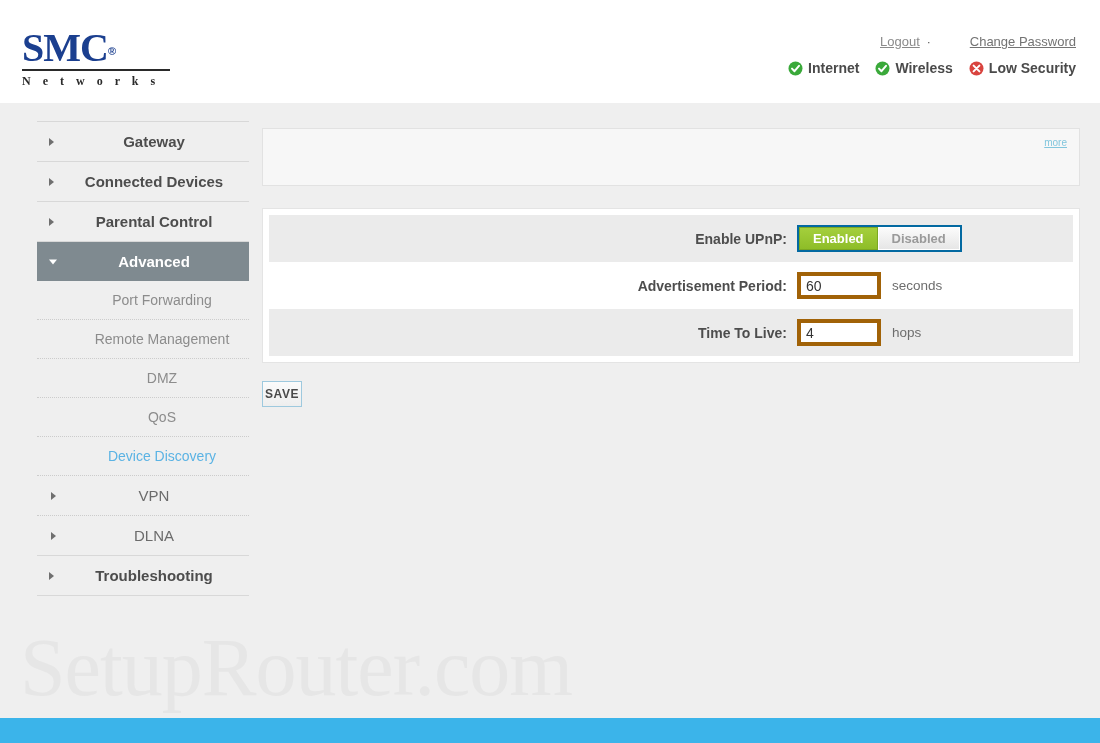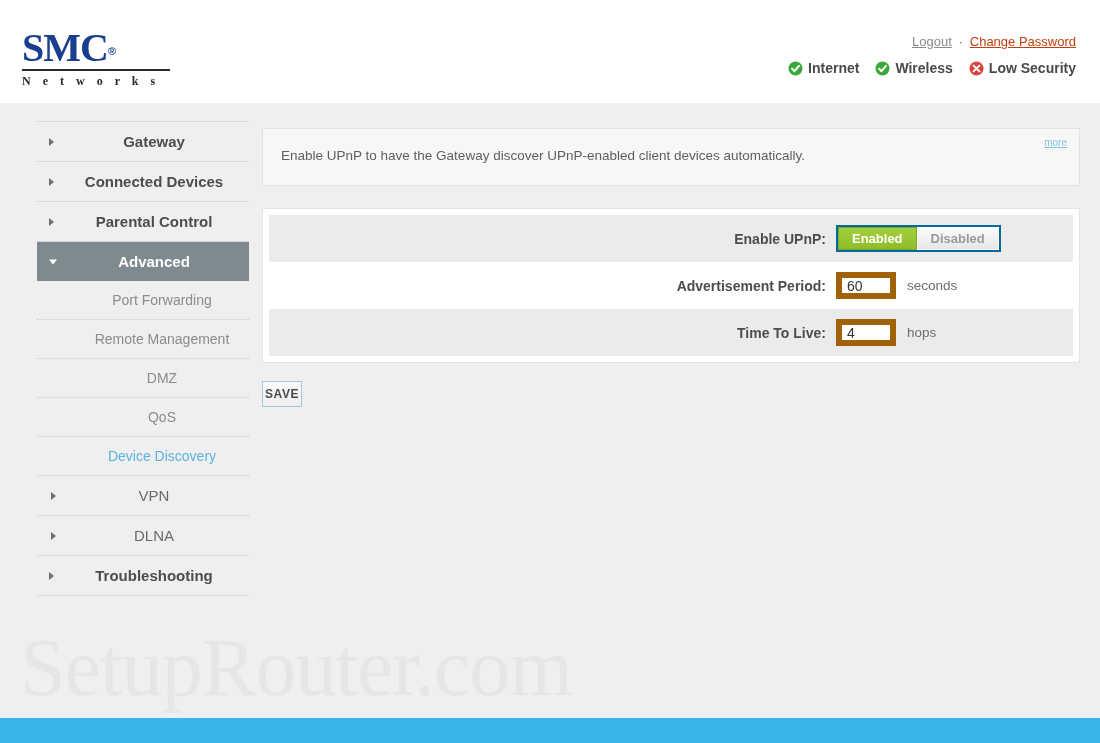--- a/index.html
+++ b/index.html
@@ -59,21 +59,21 @@
 
   .header-links {
     position: absolute;
     right: 24px; top: 34px;
     font-size: 13px;
     color: #666;
     white-space: nowrap;
   }
   .header-links a { text-decoration: underline; }
   .link-logout { color: #8a8a8a; }
-  .link-change { color: #c2410c; }
+  .link-change { color: #737373; margin-left: 32px; }
   .dot-sep { color: #555; padding: 0 7px; font-size: 12px; }
 
   .status-row {
     position: absolute;
     right: 24px; top: 60px;
     font-size: 14px;
     font-weight: bold;
     color: #4a4a4a;
     white-space: nowrap;
     display: flex;
@@ -199,21 +199,20 @@
     font-size: 14px;
   }
   .form-row.shade { background: #ebebeb; }
   .form-row.plain { background: #ffffff; }
   .row-label {
     width: 528px;
     text-align: right;
     padding-right: 10px;
     font-weight: bold;
     color: #4d4d4d;
-    margin-left: 39px;
   }
   .toggle-wrap {
     display: inline-flex;
     border: 2px solid #0369a1;
     background: #d9d9d9;
     height: 27px;
   }
   .toggle-btn {
     font-size: 13px;
     font-weight: bold;
@@ -226,23 +225,23 @@
     background: linear-gradient(#a4cf3c, #8ebd28);
     color: #ffffff;
     border: 1px solid #7ba822;
   }
   .toggle-btn.off {
     background: linear-gradient(#fbfbfb, #e6e6e6);
     color: #9a9a9a;
     border: 1px solid #ffffff;
   }
   .text-input {
-    width: 60px;
+    width: 84px;
     height: 27px;
-    border: 6px solid #a16207;
+    border: 4px solid #a16207;
     background: #ffffff;
     font-family: "Liberation Sans", sans-serif;
     font-size: 14px;
     color: #333333;
     padding: 0 5px;
   }
   .unit {
     margin-left: 11px;
     color: #6d6d6d;
     font-size: 13.5px;
@@ -387,21 +386,20 @@
   <div class="nav-top">
     <span class="tri tri-right"></span>
     <span>Troubleshooting</span>
   </div>
 </div>
 
 <div class="main">
 
 
   <div class="desc-panel">
-    <span>Enable UPnP to have the Gateway discover UPnP-enabled client devices automatically.</span>
     <a class="more-link" href="#">more</a>
   </div>
 
   <div class="form-panel">
 
     <div class="form-row shade">
       <div class="row-label">Enable UPnP:</div>
       <div class="toggle-wrap">
         <div class="toggle-btn on">Enabled</div>
         <div class="toggle-btn off">Disabled</div>

